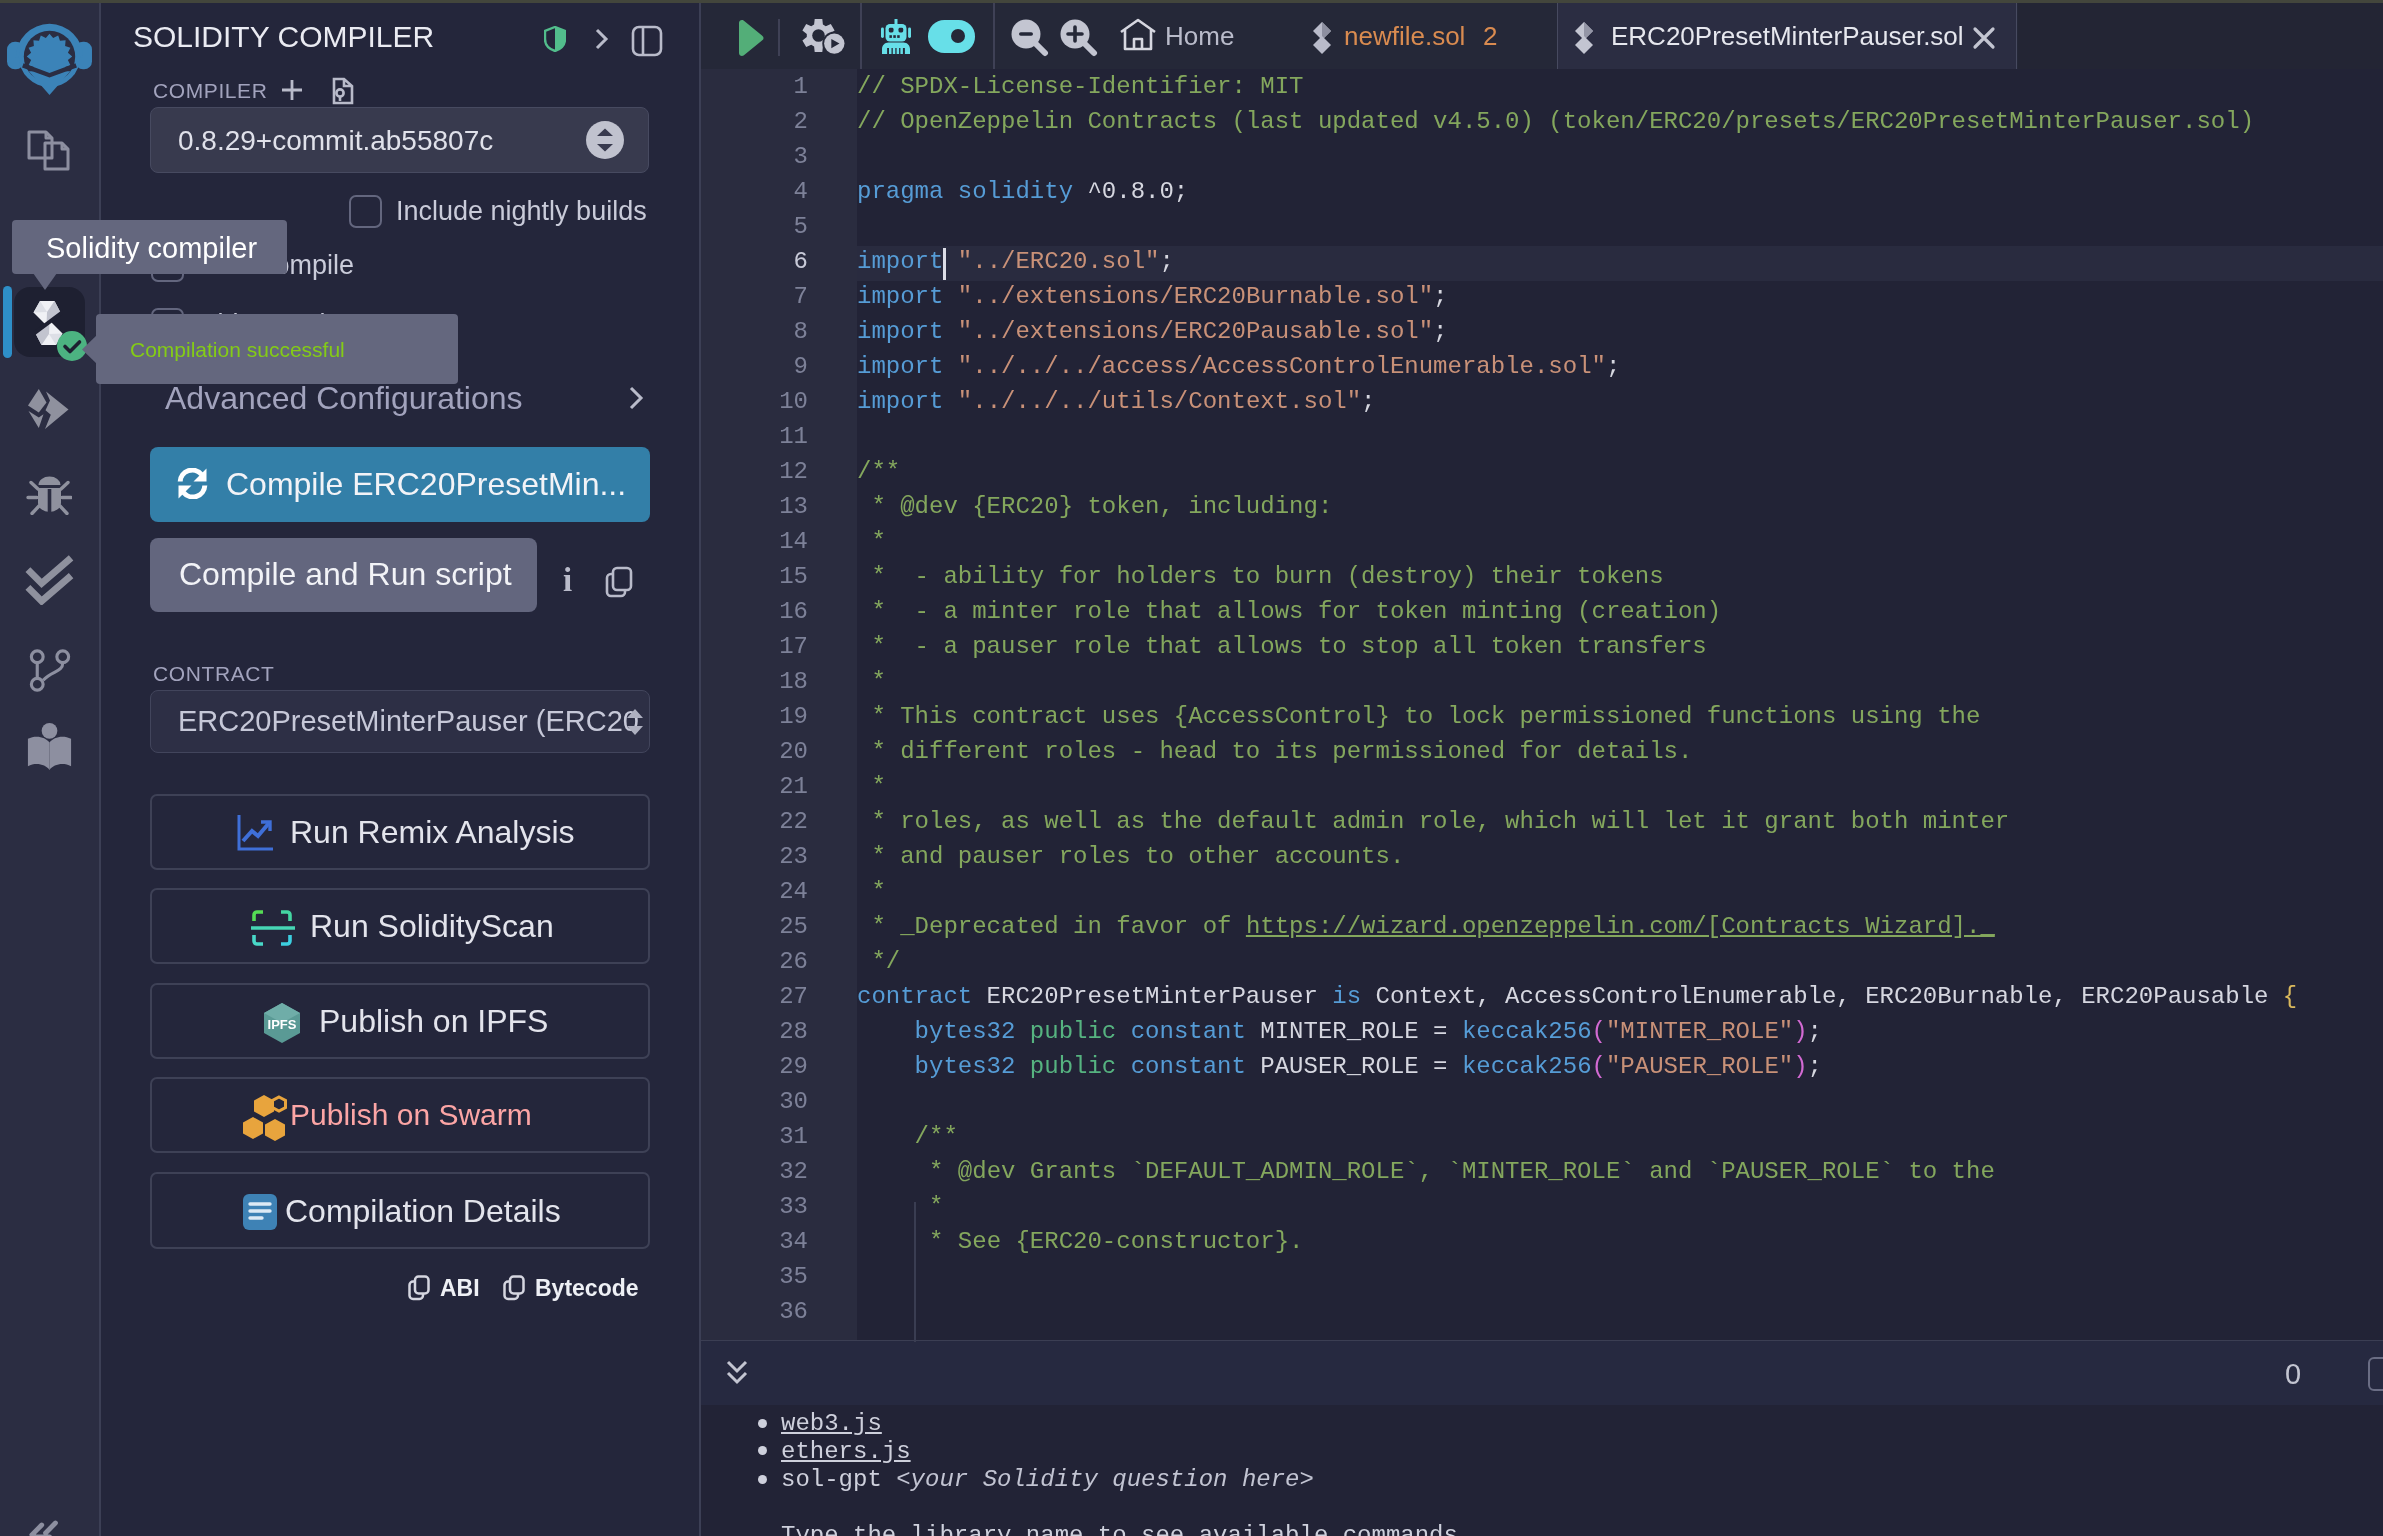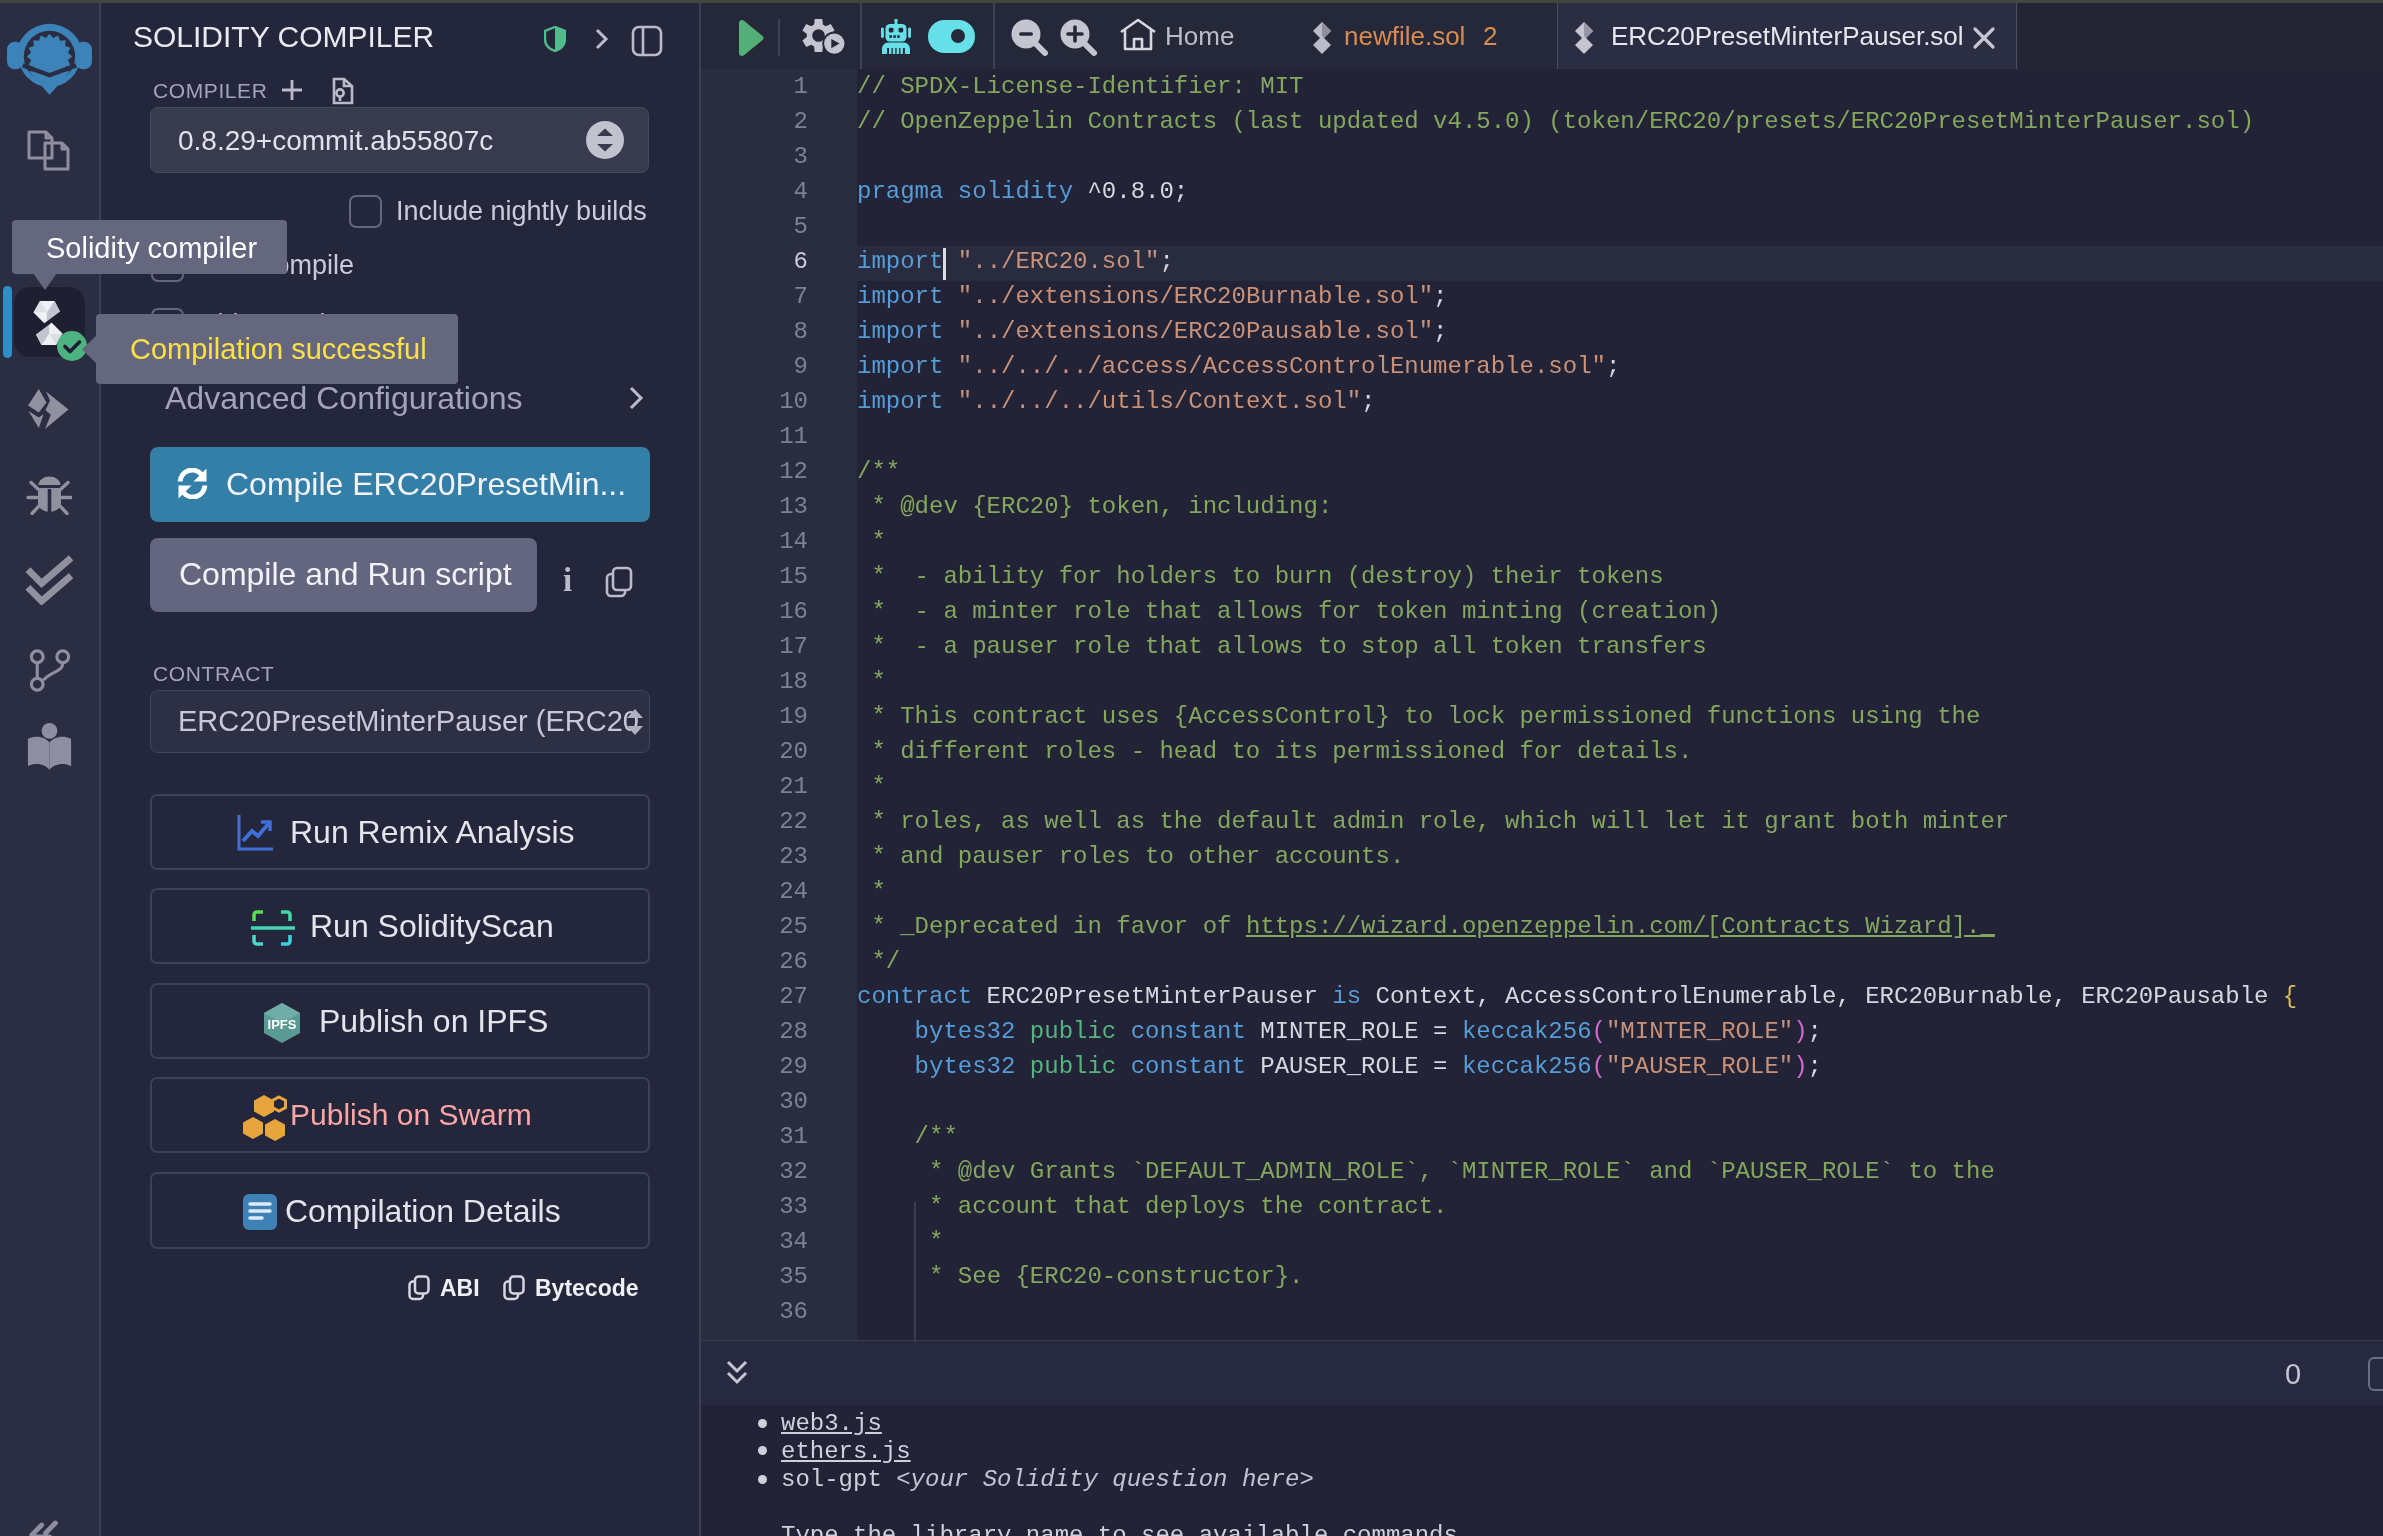--- a/index.html
+++ b/index.html
@@ -333,21 +333,20 @@
 <div class="cl"><span class="g"> * and pauser roles to other accounts.</span></div>
 <div class="cl"><span class="g"> *</span></div>
 <div class="cl"><span class="g"> * _Deprecated in favor of <u>https://wizard.openzeppelin.com/[Contracts Wizard]._</u></span></div>
 <div class="cl"><span class="g"> */</span></div>
 <div class="cl"><span class="k">contract</span> ERC20PresetMinterPauser <span class="k">is</span> Context, AccessControlEnumerable, ERC20Burnable, ERC20Pausable <span class="y">{</span></div>
 <div class="cl">    <span class="k">bytes32</span> <span class="gr">public</span> <span class="k">constant</span> MINTER_ROLE = <span class="k">keccak256</span><span class="p">(</span><span class="s">"MINTER_ROLE"</span><span class="p">)</span>;</div>
 <div class="cl">    <span class="k">bytes32</span> <span class="gr">public</span> <span class="k">constant</span> PAUSER_ROLE = <span class="k">keccak256</span><span class="p">(</span><span class="s">"PAUSER_ROLE"</span><span class="p">)</span>;</div>
 <div class="cl"></div>
 <div class="cl">    <span class="g">/**</span></div>
 <div class="cl">     <span class="g">* @dev Grants `DEFAULT_ADMIN_ROLE`, `MINTER_ROLE` and `PAUSER_ROLE` to the</span></div>
-<div class="cl">     <span class="g">* account that deploys the contract.</span></div>
 <div class="cl">     <span class="g">*</span></div>
 <div class="cl">     <span class="g">* See {ERC20-constructor}.</span></div>
 </div>
 <div class="a" style="left:943px;top:248px;width:2.5px;height:32px;background:#dcdde6"></div>
 <div class="a" style="left:914px;top:1202px;width:1.5px;height:140px;background:#3a3d52"></div>
 
 <svg class="a" style="left:724px;top:1358px" width="26" height="32" viewBox="0 0 26 32" fill="none" stroke="#c3c5d1" stroke-width="3">
  <path d="M4 4 L13 13 L22 4"></path>
  <path d="M4 15 L13 24 L22 15"></path>
 </svg>
@@ -366,14 +365,14 @@
 
 <div class="a" style="left:12px;top:220px;width:275px;height:54px;background:#64677e;border-radius:4px"></div>
 <svg class="a" style="left:33px;top:273px" width="24" height="17" viewBox="0 0 24 17">
     <path d="M0 0 L24 0 L12 17 Z" fill="#64677e"></path>
   </svg>
 <div class="a" style="left:46px;top:233px;font-size:29px;line-height:31px;color:#fff">Solidity compiler</div>
 <div class="a" style="left:96px;top:314px;width:362px;height:70px;background:#64677e;border-radius:4px"></div>
 <svg class="a" style="left:82px;top:335px" width="15" height="29" viewBox="0 0 15 29">
     <path d="M15 0 L15 29 L0 14.5 Z" fill="#64677e"></path>
   </svg>
-<div class="a" style="left:130px;top:334px;font-size:29px;line-height:31px;color:#fde047">Compilation successful</div>
+<div class="a" style="left:130px;top:334px;font-size:21px;line-height:31px;color:#84cc16">Compilation successful</div>
 
 
 </body></html>

